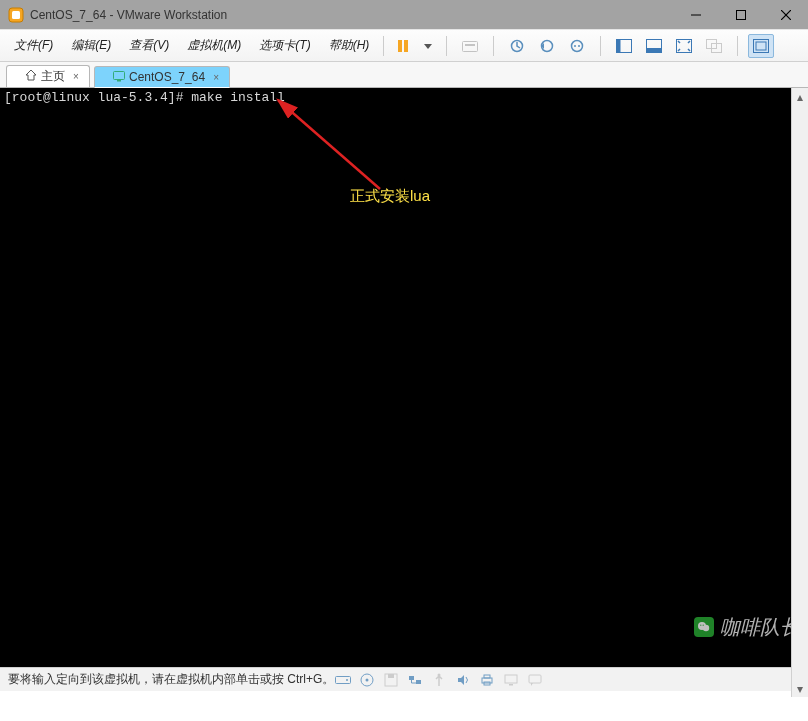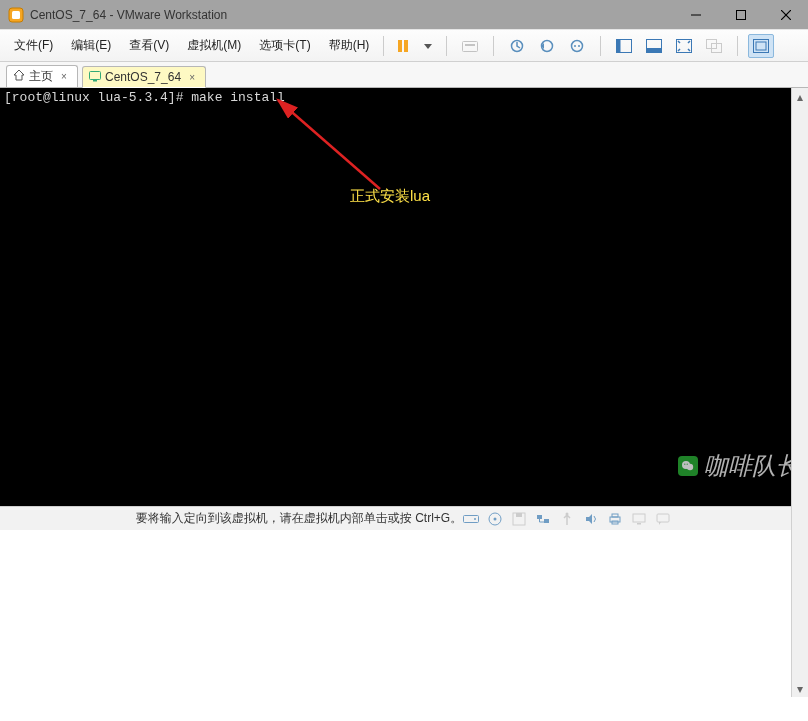--- a/index.html
+++ b/index.html
@@ -46,20 +46,21 @@
     border-bottom: 1px solid #d0d0d0;
     padding: 0 6px;
     background: linear-gradient(#fdfdfd, #f3f3f3);
   }
   .menu-group { display: flex; align-items: center; gap: 2px; }
   .menu-item {
     padding: 4px 8px;
     color: #222;
     border-radius: 2px;
     white-space: nowrap;
+    font-style: italic;
   }
   .menu-sep {
     width: 1px; height: 20px; background: #ccc; margin: 0 6px;
   }
   .tool-group { display: flex; align-items: center; gap: 4px; }
   .tool-btn {
     width: 26px; height: 24px;
     display: flex; align-items: center; justify-content: center;
     border: 1px solid transparent;
     border-radius: 2px;
@@ -77,46 +78,46 @@
     gap: 4px;
     border-bottom: 1px solid #b7b7b7;
   }
   .tab {
     height: 22px;
     background: #fff;
     border: 1px solid #b7b7b7;
     border-bottom: none;
     border-radius: 3px 3px 0 0;
     display: flex; align-items: center;
-    padding: 0 6px 0 6px;
+    padding: 0 6px 0 18px;
     gap: 4px;
     font-size: 12px;
     color: #333;
   }
   .tab.active {
     position: relative;
     top: 1px;
-    background: #fef9c3;
+    background: #7dd3fc;
     border-bottom: 1px solid #fff;
   }
   .tab .tab-close {
     width: 14px; height: 14px;
     display: flex; align-items: center; justify-content: center;
     font-size: 10px; color: #666;
     border-radius: 2px;
   }
 
   
   .terminal {
     background: #000;
     color: #d7d7d7;
     font-family: "Consolas", "Courier New", monospace;
     font-size: 13px;
     line-height: 16px;
-    height: 418px;
+    height: 579px;
     padding: 2px 4px;
     position: relative;
     overflow: hidden;
   }
   .term-line { white-space: pre; }
   .term-line .cmd { color: #d7d7d7; }
   .annotation {
     position: absolute;
     color: #fde047;
     font-family: "Microsoft YaHei", sans-serif;
@@ -130,35 +131,35 @@
 
   
   .watermark {
     position: absolute;
     right: 8px; bottom: 30px;
     display: flex; align-items: center; gap: 6px;
     color: #eee;
     opacity: 0.75;
     font-style: italic;
     font-family: "STKaiti","KaiTi","Microsoft YaHei",serif;
-    font-size: 24px;
+    font-size: 20px;
   }
   .watermark .bubble {
     width: 20px; height: 20px; border-radius: 4px;
     background: #2aae36;
     display: flex; align-items: center; justify-content: center;
   }
 
   
   .statusbar {
     height: 24px;
     background: #f2f2f2;
     border-top: 1px solid #d0d0d0;
     display: flex; align-items: center;
-    justify-content: center;
+    justify-content: flex-start;
     padding: 0 8px;
     font-size: 12px;
     color: #333;
   }
   .statusbar .tray {
     display: flex; gap: 6px; align-items: center;
   }
   .tray-icon {
     width: 18px; height: 18px;
     display: flex; align-items: center; justify-content: center;

